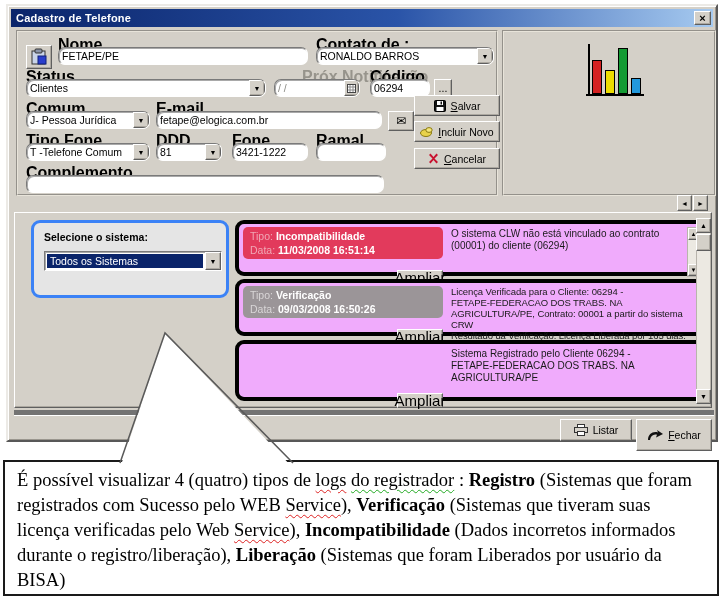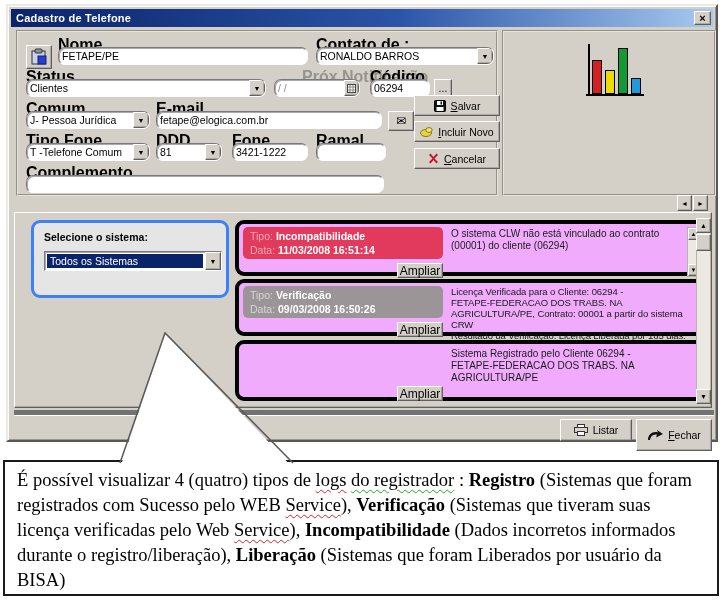--- a/index.html
+++ b/index.html
@@ -59,21 +59,21 @@
   .sel-panel { position:absolute; left:16px; top:7px; width:198px; height:78px; background:#e5e5e5; border-radius:9px; border:3px solid #3b82f6; }
   .sel-label { position:absolute; left:10px; top:8px; font-size:10.5px; font-weight:bold; }
   .sel-combo { position:absolute; left:10px; top:28px; width:178px; height:20px; }
   .sel-combo .hl { position:absolute; left:2px; top:2px; right:18px; bottom:2px; background:#0a246a; color:#fff; font-size:10.5px; line-height:14px; padding:0 3px; white-space:nowrap; overflow:hidden; }
 
   .log-row { position:absolute; left:220px; width:474px; background:#f0abfc; border-radius:9px; border:4px solid #000000; }
   .log-head { position:absolute; left:4px; top:3px; width:200px; border-radius:5px; padding:2px 7px; color:#fff; }
   .log-head .ln { font-size:10.5px; line-height:14px; white-space:nowrap; }
   .log-head .k { font-weight:normal; }
   .log-head .v { font-weight:bold; color:#fff; }
-  .ampliar { width:46px; height:15px; font-size:12px; }
+  .ampliar { width:46px; height:15px; font-size:15px;margin-top:7px; }
   .log-text { position:absolute; left:212px; top:4px; font-size:10px; line-height:12px; color:#1a1a1a; white-space:pre-line; }
   .log-text.small { font-size:9.5px; line-height:11px; letter-spacing:-.1px; }
 
   .mini-sb { position:absolute; right:5px; top:3px; width:13px; height:50px; background:#ece9e2; border:1px solid #b8b4ac; }
   .mini-sb .sb-btn { position:absolute; left:0; right:0; height:12px; display:flex; align-items:center; justify-content:center; font-size:6px; }
   .vscroll { position:absolute; left:681px; top:5px; width:15px; height:186px; background:#ece9e2; border:1px solid #b8b4ac; }
   .vscroll .sb-btn { position:absolute; left:-1px; width:15px; height:15px; display:flex; align-items:center; justify-content:center; font-size:7px; }
   .vscroll .thumb { position:absolute; left:-1px; top:15px; width:15px; height:17px; }
 
   .bottom-bar { position:absolute; left:6px; top:404px; width:700px; height:30px; border-top:5px solid #737373; box-shadow: inset 0 1px 0 #fff; }

